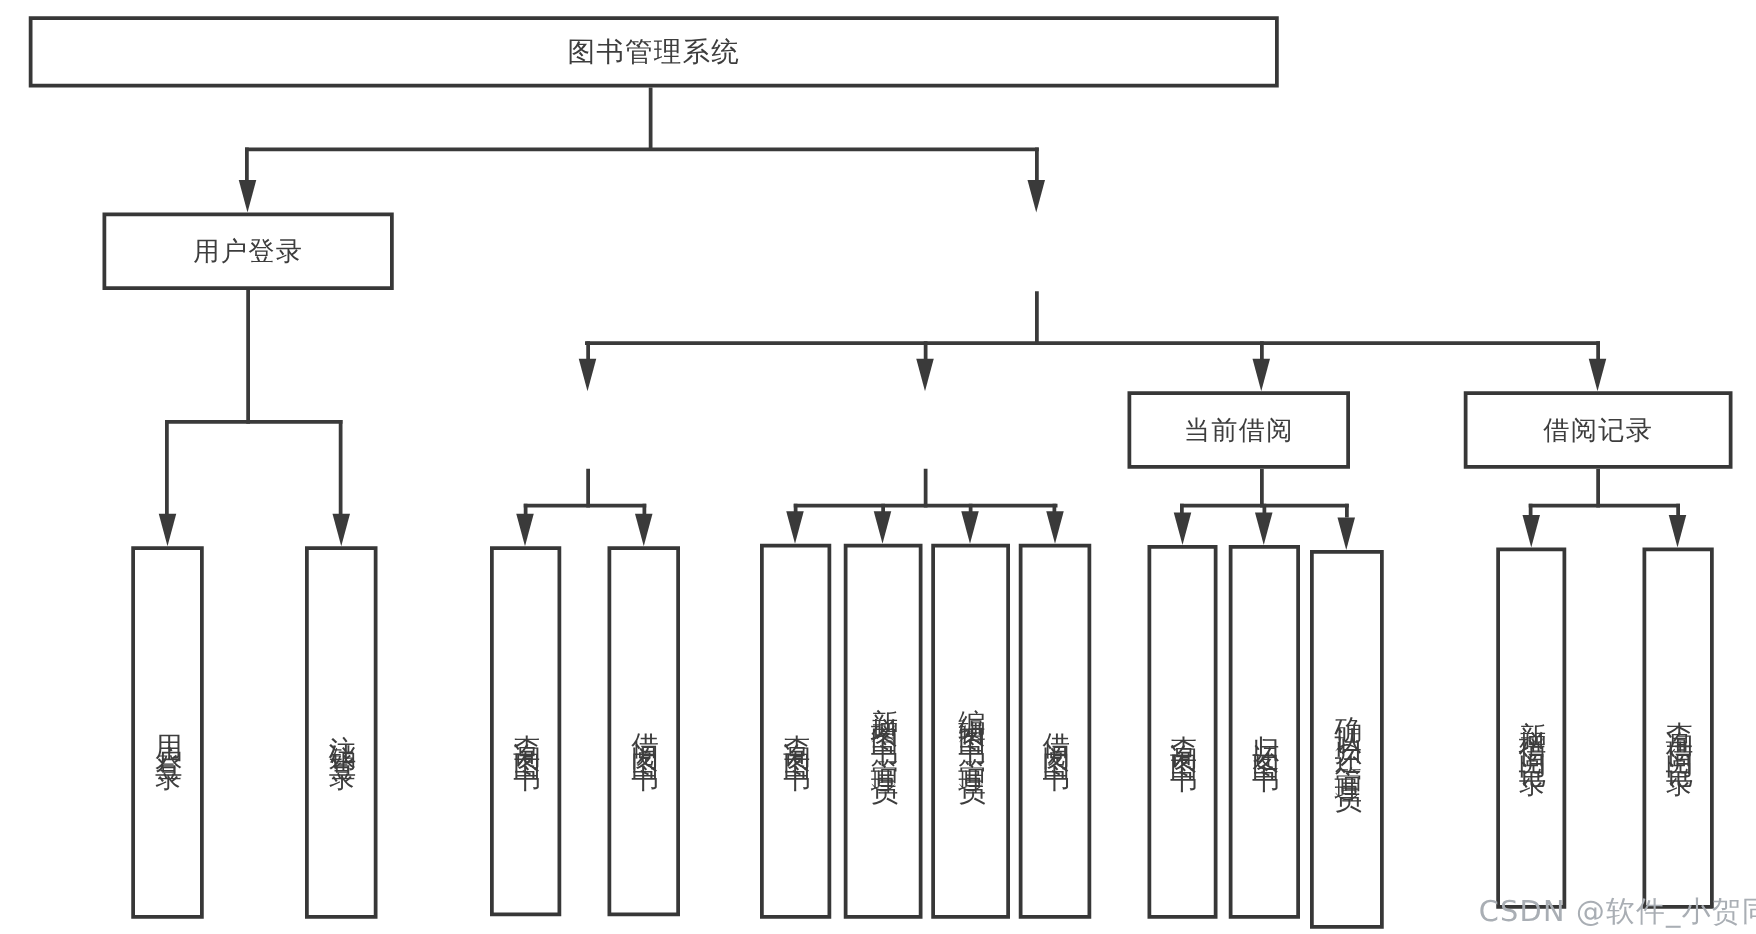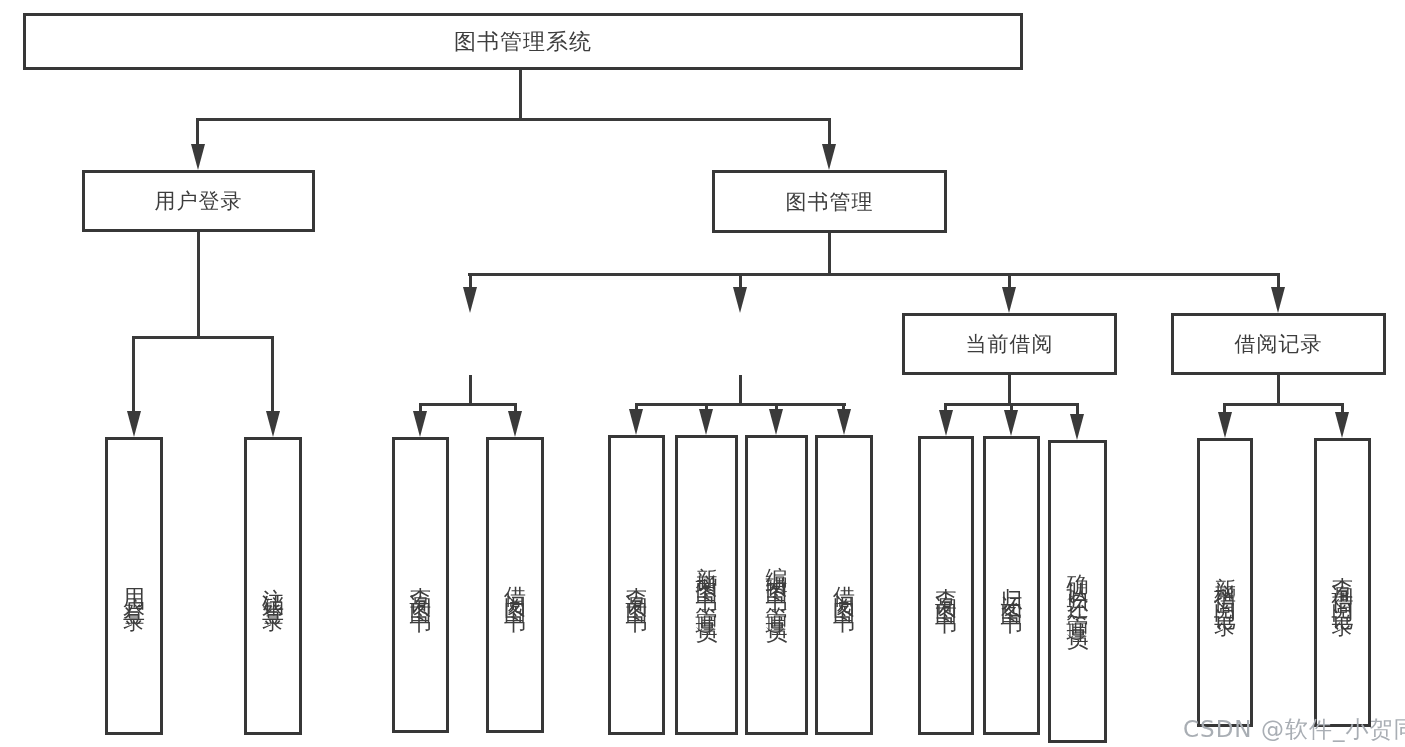--- a/index.html
+++ b/index.html
@@ -78,43 +78,40 @@
   <div class="vline" style="left:519px; top:68px; height:52px;"></div>
   <div class="hline" style="left:196px; top:118px; width:635px;"></div>
   <div class="vline" style="left:196px; top:118px; height:28px;"></div>
   <div class="arrowhead" style="left:191px; top:144px;"></div>
   <div class="vline" style="left:828px; top:118px; height:28px;"></div>
   <div class="arrowhead" style="left:822px; top:144px;"></div>
 
   <div class="box" style="left:82px; top:170px; width:233px; height:62px;">
     <span class="lbl">用户登录</span>
   </div>
-  <div class="box" style="left:712px; top:170px; width:235px; height:63px;">
-    <span class="lbl">图书管理</span>
-  </div>
 
   <div class="vline" style="left:197px; top:232px; height:107px;"></div>
   <div class="hline" style="left:132px; top:336px; width:142px;"></div>
   <div class="vline" style="left:132px; top:336px; height:77px;"></div>
   <div class="arrowhead" style="left:127px; top:411px;"></div>
   <div class="vline" style="left:271px; top:336px; height:77px;"></div>
   <div class="arrowhead" style="left:266px; top:411px;"></div>
 
   <div class="vline" style="left:828px; top:233px; height:43px;"></div>
   <div class="hline" style="left:468px; top:273px; width:812px;"></div>
   <div class="vline" style="left:469px; top:273px; height:16px;"></div>
   <div class="arrowhead" style="left:463px; top:287px;"></div>
   <div class="vline" style="left:739px; top:273px; height:16px;"></div>
   <div class="arrowhead" style="left:733px; top:287px;"></div>
   <div class="vline" style="left:1008px; top:273px; height:16px;"></div>
   <div class="arrowhead" style="left:1002px; top:287px;"></div>
   <div class="vline" style="left:1277px; top:273px; height:16px;"></div>
   <div class="arrowhead" style="left:1271px; top:287px;"></div>
 
-  <div class="box" style="left:902px; top:313px; width:215px; height:62px;">
+  <div class="box" style="left:902px; top:313px; width:178px; height:62px;">
     <span class="lbl">当前借阅</span>
   </div>
   <div class="box" style="left:1171px; top:313px; width:215px; height:62px;">
     <span class="lbl">借阅记录</span>
   </div>
 
   <div class="vline" style="left:469px; top:375px; height:31px;"></div>
   <div class="hline" style="left:419px; top:403px; width:98px;"></div>
   <div class="vline" style="left:419px; top:403px; height:10px;"></div>
   <div class="arrowhead" style="left:413px; top:411px;"></div>

